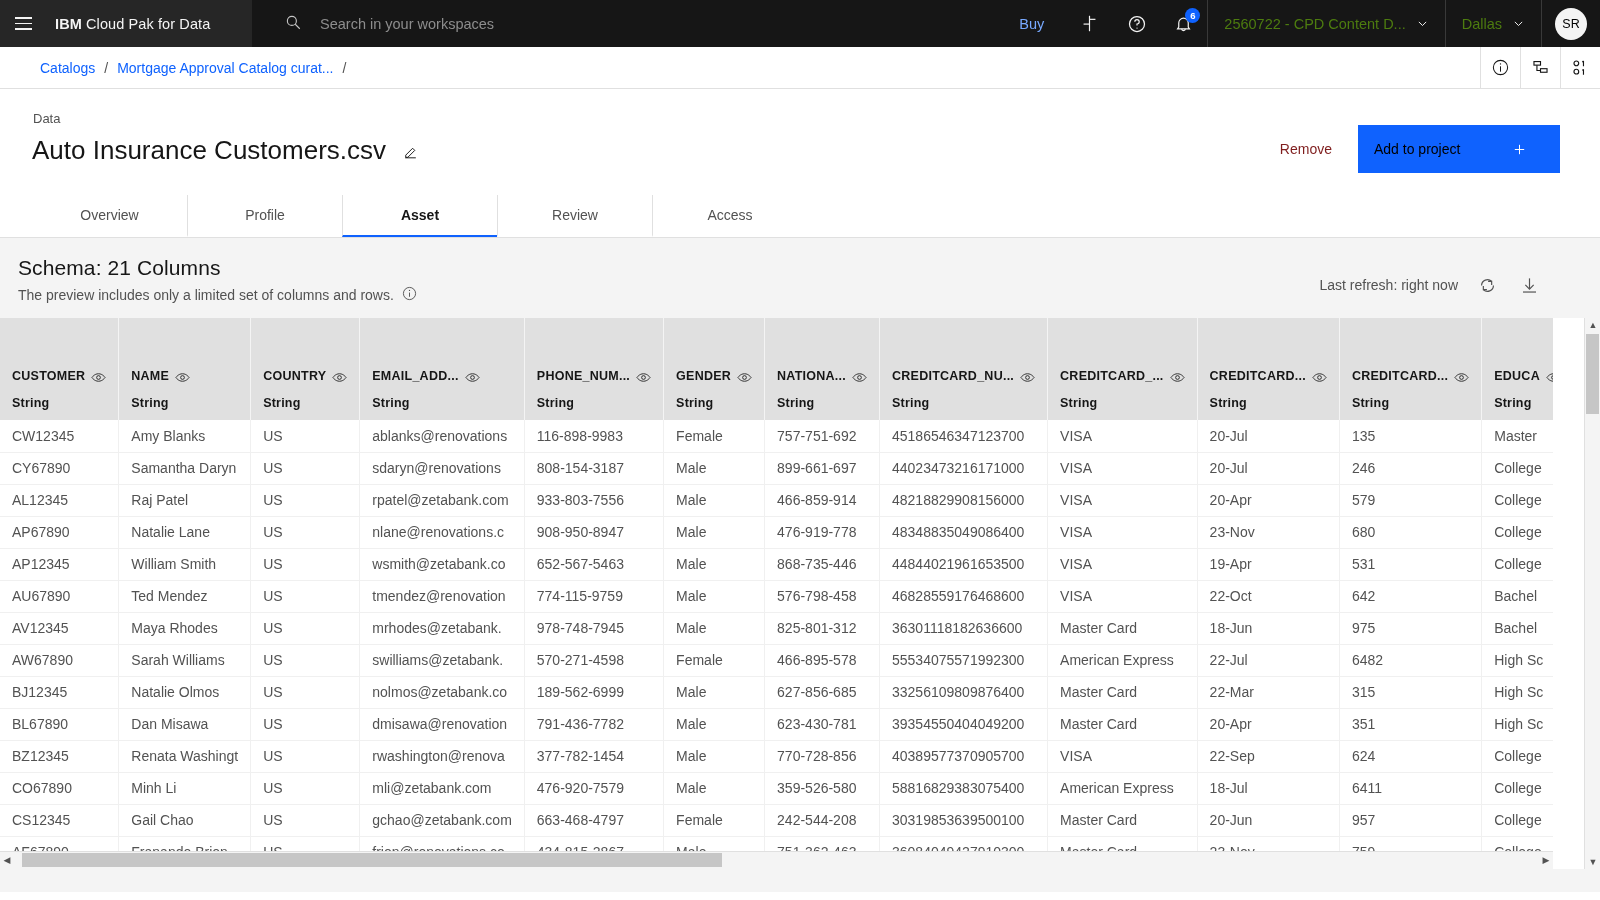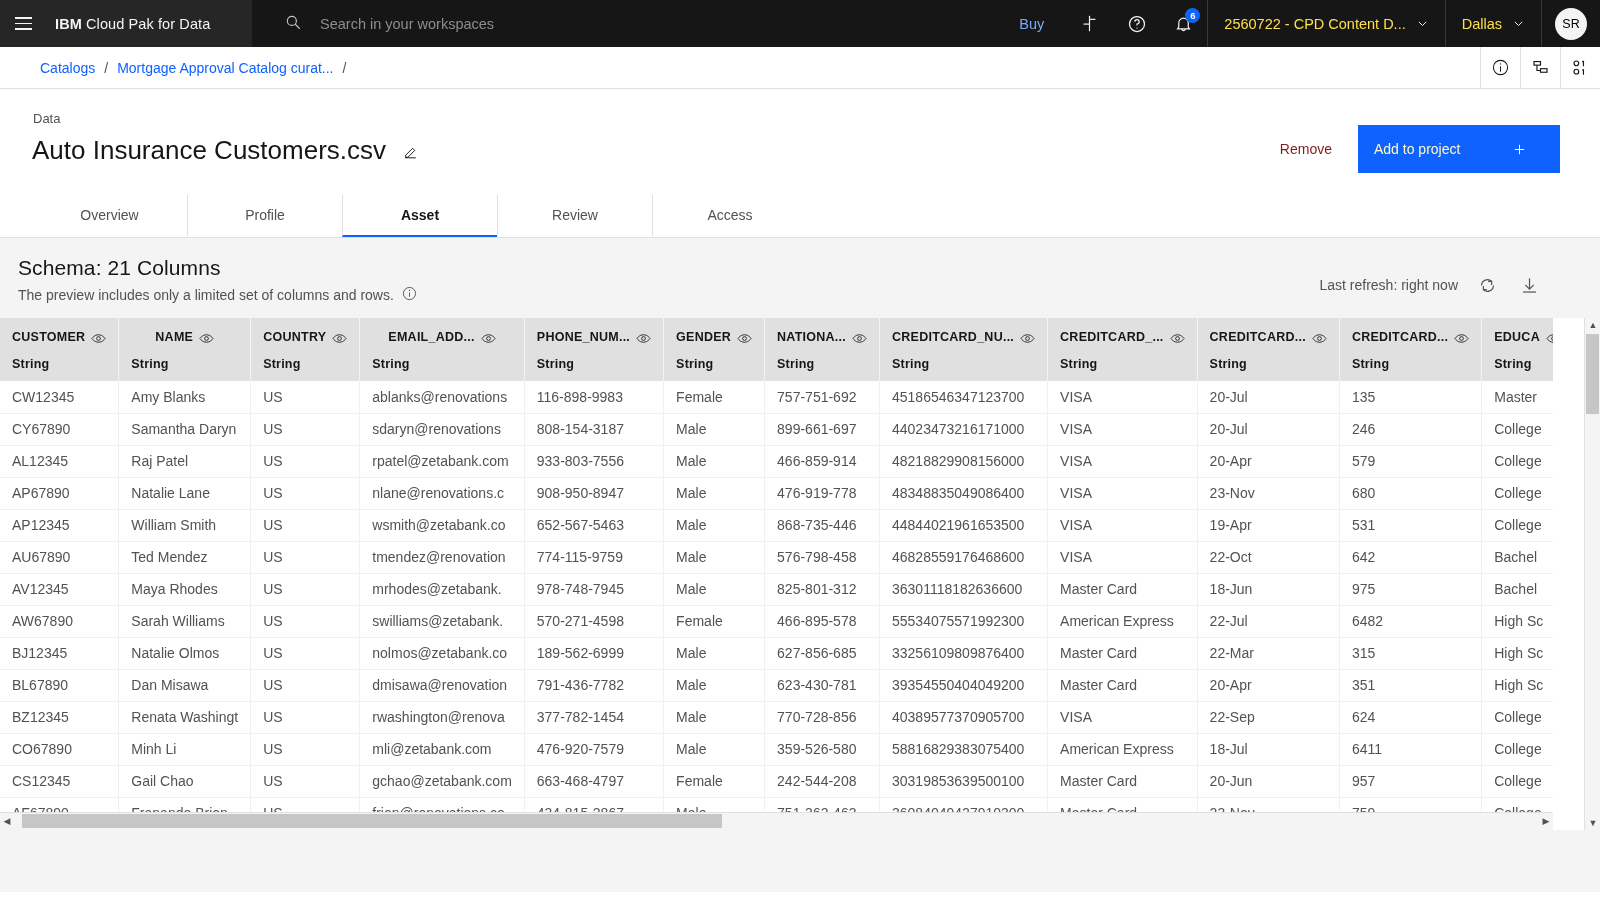--- a/index.html
+++ b/index.html
@@ -50,21 +50,21 @@
     color:#f4f4f4;
   }
   .notif-badge {
     position:absolute; top:8px; right:7px; background:#0f62fe; color:#fff;
     font-size:9.5px; min-width:15px; height:15px; border-radius:8px;
     display:flex; align-items:center; justify-content:center;
     padding:0 3px; font-weight:600;
   }
   .hdr-sel {
     height:47px; display:flex; align-items:center; gap:10px;
-    padding:0 16px; font-size:14.5px; color:#fde047; cursor:pointer;
+    padding:0 16px; font-size:14.5px; color:#4d7c0f; cursor:pointer;
     border-left:1px solid #393939; white-space:nowrap;
   }
   .avatar {
     width:32px; height:32px; border-radius:50%; background:#f4f4f4;
     color:#000000; font-size:12.5px; font-weight:500; display:flex;
     align-items:center; justify-content:center; margin:0 13px;
     border-left:none;
   }
   .av-wrap { border-left:1px solid #393939; height:47px; display:flex; align-items:center; }
 
@@ -88,21 +88,21 @@
   .kicker { font-size:13px; color:#525252; margin-bottom:9px; padding-left:1px; }
   .title-row { display:flex; align-items:center; gap:16px; }
   .page-title { font-size:26px; font-weight:400; color:#161616; letter-spacing:0; }
   .edit-ic { cursor:pointer; display:flex; align-items:center; padding-top:4px; }
   .title-actions { display:flex; align-items:center; gap:22px; padding-top:14px; }
   .remove-link {
     color:#7f1d1d; font-size:14px; cursor:pointer; background:none;
     border:none; font-family:inherit; padding:8px 4px;
   }
   .add-btn {
-    background:#0f62fe; color:#fef9c3; border:none; font-family:inherit;
+    background:#0f62fe; color:#000000; border:none; font-family:inherit;
     font-size:14px; height:48px; padding:0 16px 0 16px; cursor:pointer;
     display:flex; align-items:center; gap:52px; min-width:202px;
   }
 
   
   .tabs { display:flex; padding-left:32px; margin-top:22px; border-bottom:1px solid #e0e0e0; }
   .tab {
     height:42px; display:flex; align-items:center; justify-content:center;
     min-width:155px; font-size:14px; color:#525252; cursor:pointer;
     border-bottom:2px solid transparent; position:relative;
@@ -122,21 +122,21 @@
 
   
   .tbl-outer { position:relative; background:#fff; }
   .tbl-scroll { overflow:hidden; width:1553px; }
   table { border-collapse:collapse; table-layout:fixed; background:#fff; }
   th {
     background:#e0e0e0; text-align:left; vertical-align:top;
     padding:12px 12px 10px 12px; border-right:1px solid #f4f4f4;
     height:62px; position:relative;
   }
-  .th-top { display:flex; align-items:flex-start; justify-content:center; gap:6px; }
+  .th-top { display:flex; align-items:flex-start; justify-content:flex-start; gap:6px;margin-top:39px; }
   .th-name {
     font-size:12.5px; font-weight:600; color:#161616; letter-spacing:.25px;
     white-space:nowrap; overflow:hidden; text-overflow:ellipsis;
   }
   .eye { flex-shrink:0; cursor:pointer; margin-top:1px; }
   .th-type { font-size:12.5px; font-weight:600; color:#161616; margin-top:7px; letter-spacing:.2px; }
   td {
     font-size:14px; color:#525252; padding:0 12px; height:32px;
     border-bottom:1px solid #f0f0f0; border-right:1px solid #f0f0f0;
     white-space:nowrap; overflow:hidden; text-overflow:clip;

